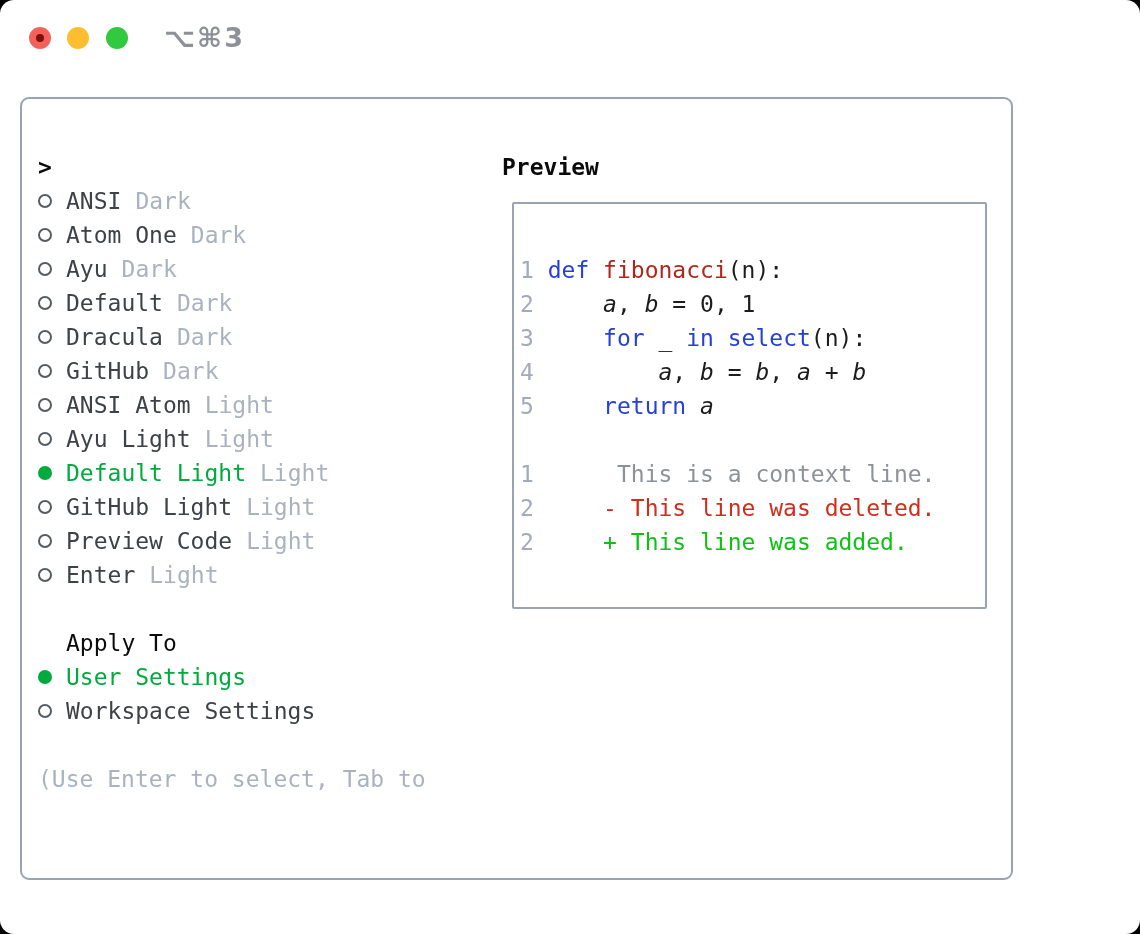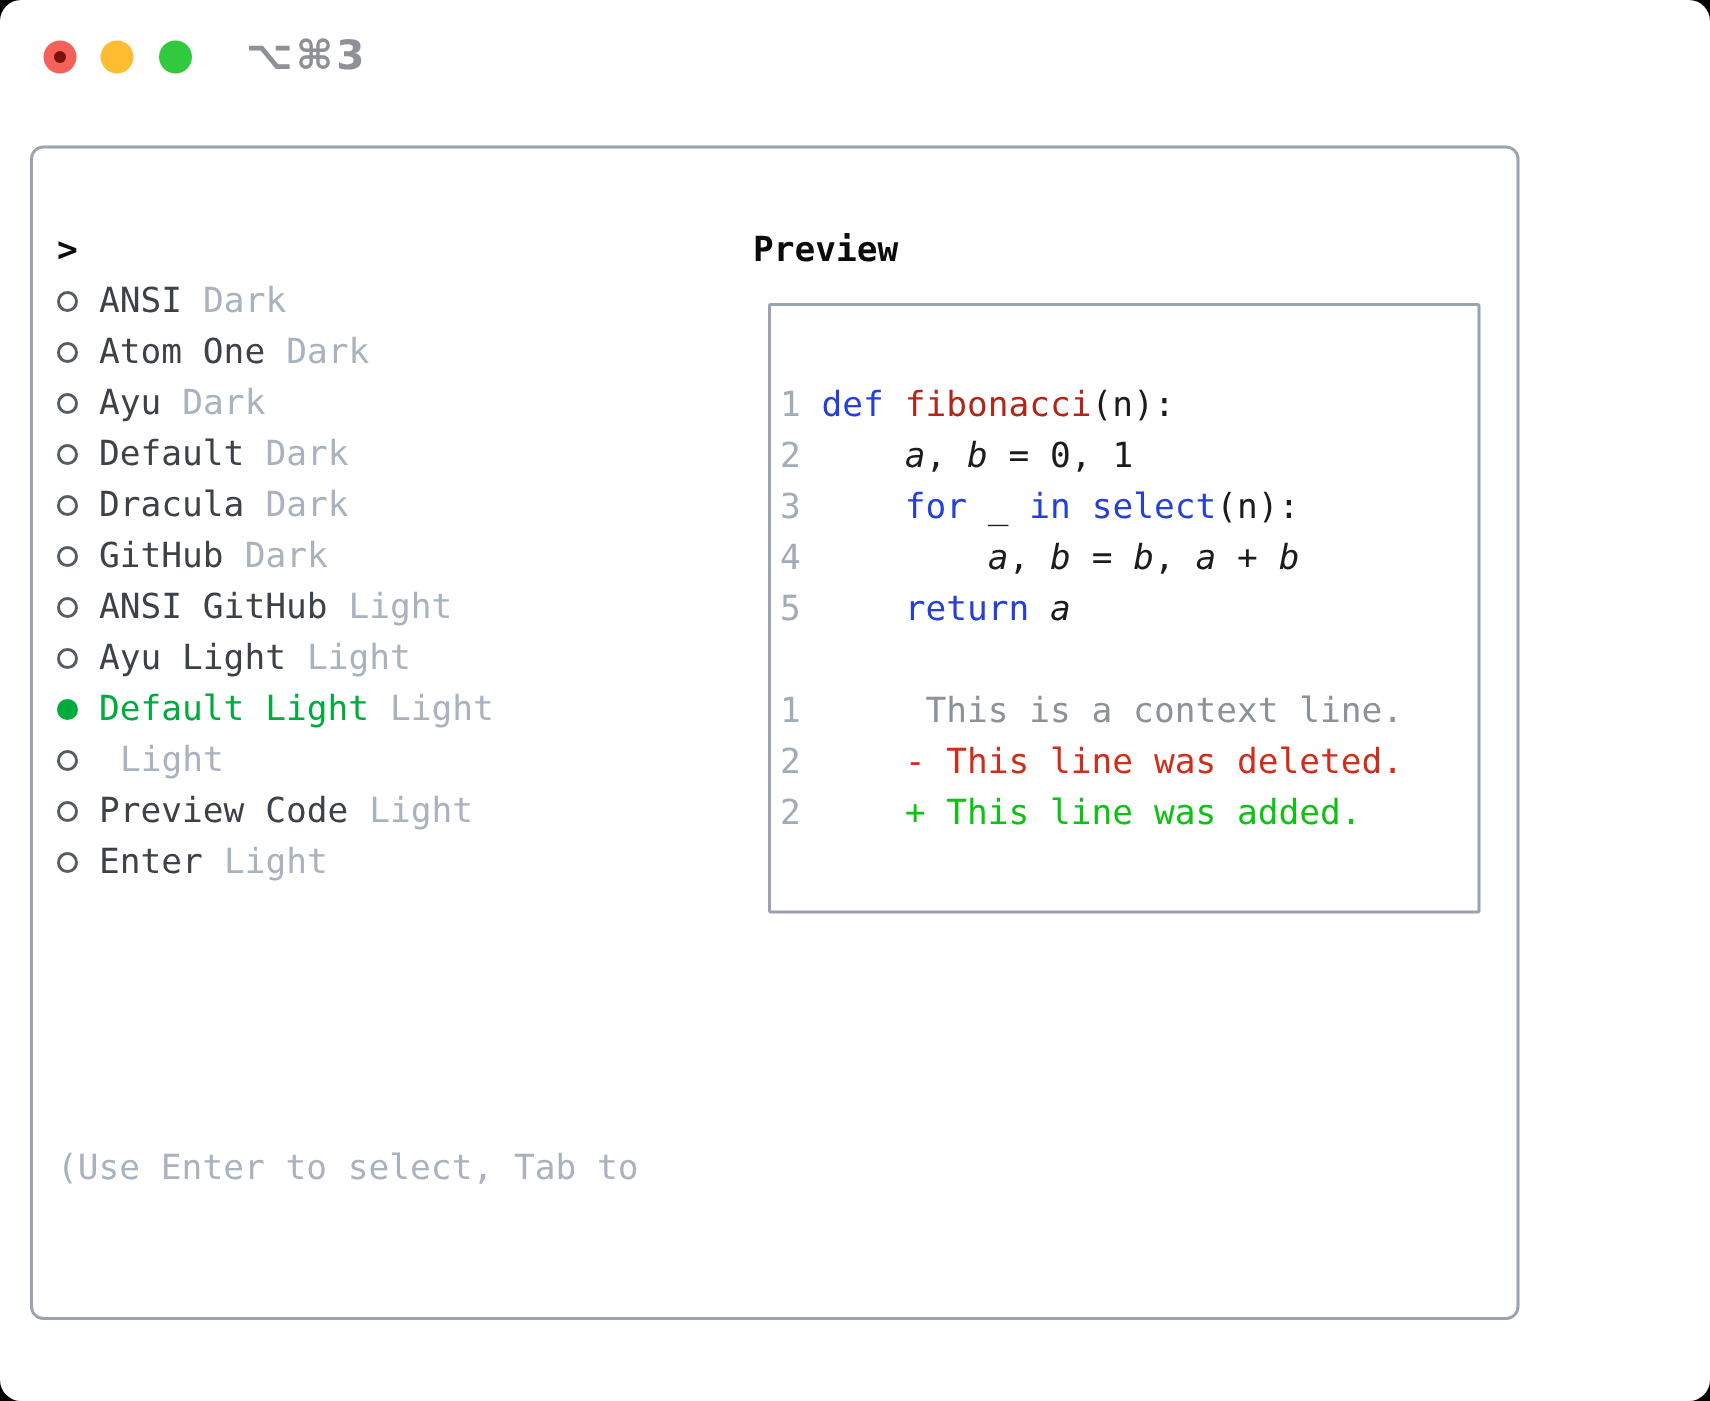--- a/index.html
+++ b/index.html
@@ -92,40 +92,53 @@
           <div class="row option">
     <span class="prefix"><span class="circle"></span></span><span class="label">Default</span><span class="tag">Dark</span>
   </div>
           <div class="row option">
     <span class="prefix"><span class="circle"></span></span><span class="label">Dracula</span><span class="tag">Dark</span>
   </div>
           <div class="row option">
     <span class="prefix"><span class="circle"></span></span><span class="label">GitHub</span><span class="tag">Dark</span>
   </div>
           <div class="row option">
-    <span class="prefix"><span class="circle"></span></span><span class="label">ANSI GitHub</span><span class="tag">Light</span>
+    <span class="prefix"><span class="circle"></span></span><span class="label">ANSI Atom</span><span class="tag">Light</span>
   </div>
           <div class="row option">
     <span class="prefix"><span class="circle"></span></span><span class="label">Ayu Light</span><span class="tag">Light</span>
   </div>
           <div class="row option selected">
     <span class="prefix"><span class="circle"></span></span><span class="label">Default Light</span><span class="tag">Light</span>
   </div>
           <div class="row option">
-    <span class="prefix"><span class="circle"></span></span><span class="tag">Light</span>
+    <span class="prefix"><span class="circle"></span></span><span class="label">GitHub Light</span><span class="tag">Light</span>
   </div>
           <div class="row option">
     <span class="prefix"><span class="circle"></span></span><span class="label">Preview Code</span><span class="tag">Light</span>
   </div>
           <div class="row option">
     <span class="prefix"><span class="circle"></span></span><span class="label">Enter</span><span class="tag">Light</span>
   </div>
         </div>
     </div>
 
+    <div class="apply-block">
+      <div class="row">
+        <span class="prefix"></span><span class="hdr2">Apply To</span>
+      </div>
+      <div id="apply-options">
+          <div class="row option selected">
+    <span class="prefix"><span class="circle"></span></span><span class="label">User Settings</span>
+  </div>
+          <div class="row option">
+    <span class="prefix"><span class="circle"></span></span><span class="label">Workspace Settings</span>
+  </div>
+        </div>
+    </div>
 
     <div class="help-block">
       <div>(Use Enter to select, Tab to</div>
     </div>
 
     <div class="preview-title">Preview</div>
     <div class="preview-box" id="preview-box">
         <div class="code-row"><span class="tk-ln">1 </span><span class="tk-kw">def</span><span class="tk-pl"> </span><span class="tk-fn">fibonacci</span><span class="tk-pl">(n):</span></div>
         <div class="code-row"><span class="tk-ln">2 </span><span class="tk-pl">    </span><span class="tk-var">a</span><span class="tk-pl">, </span><span class="tk-var">b</span><span class="tk-pl"> = 0, 1</span></div>
         <div class="code-row"><span class="tk-ln">3 </span><span class="tk-pl">    </span><span class="tk-kw">for</span><span class="tk-pl"> _ </span><span class="tk-kw">in</span><span class="tk-pl"> </span><span class="tk-kw">select</span><span class="tk-pl">(n):</span></div>

